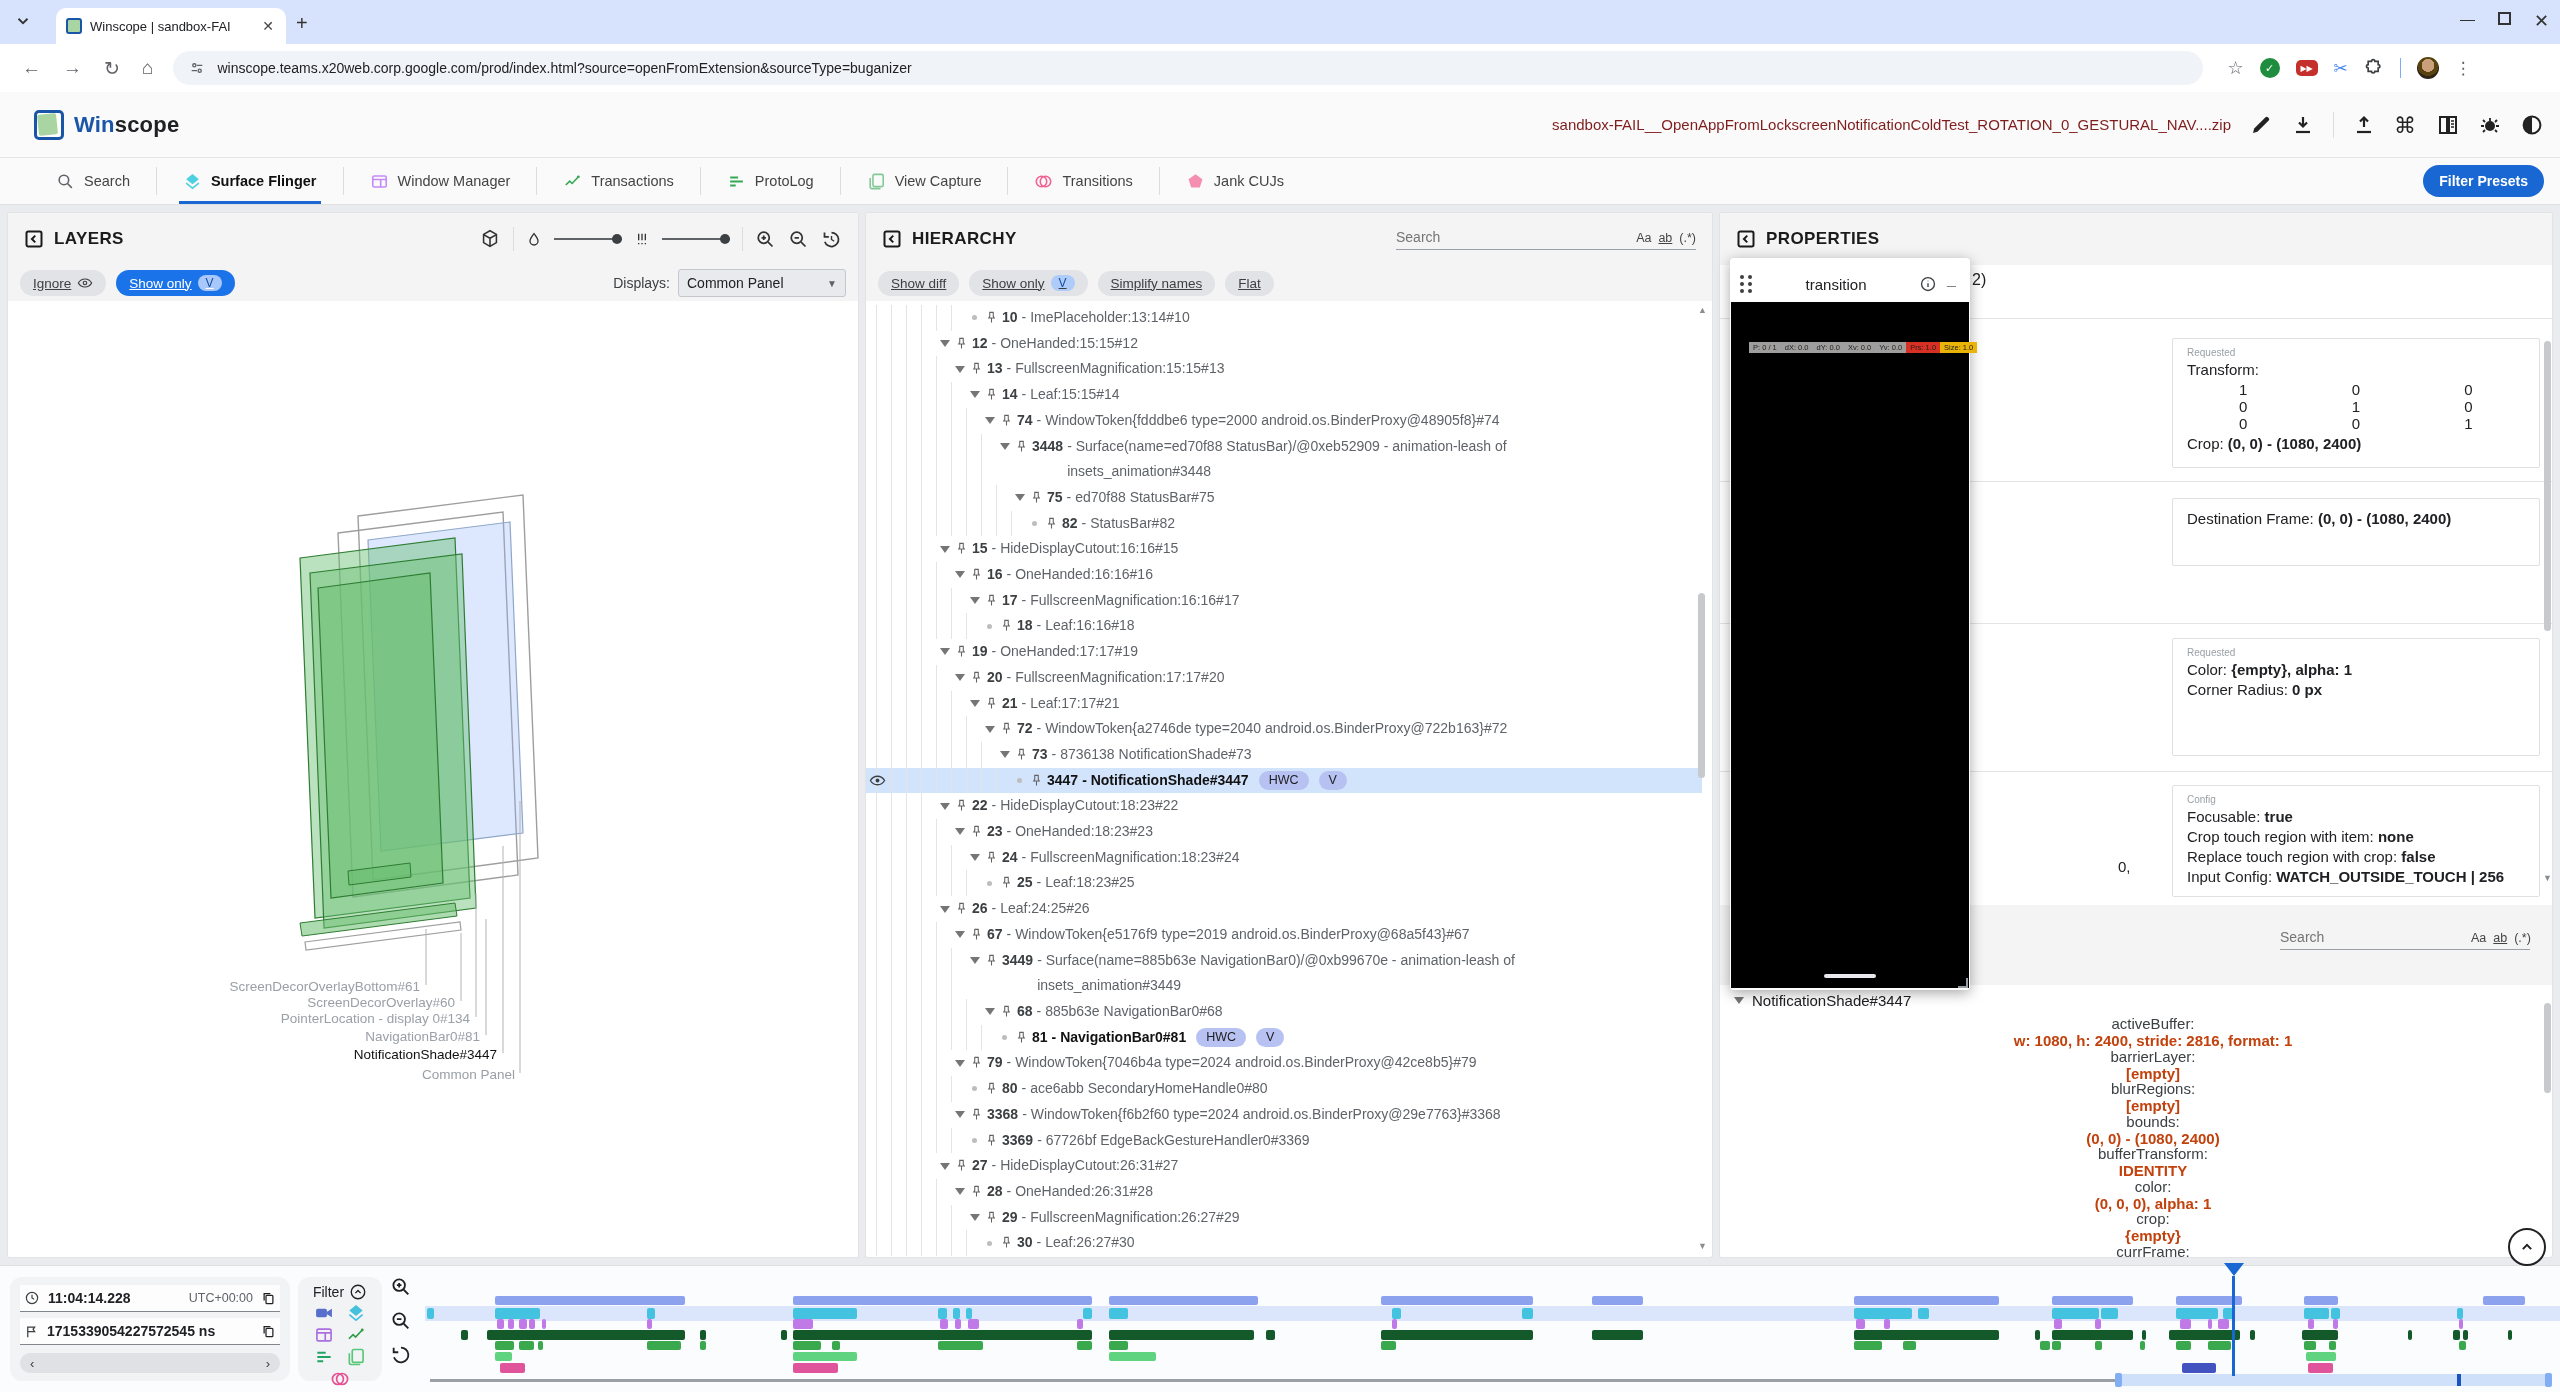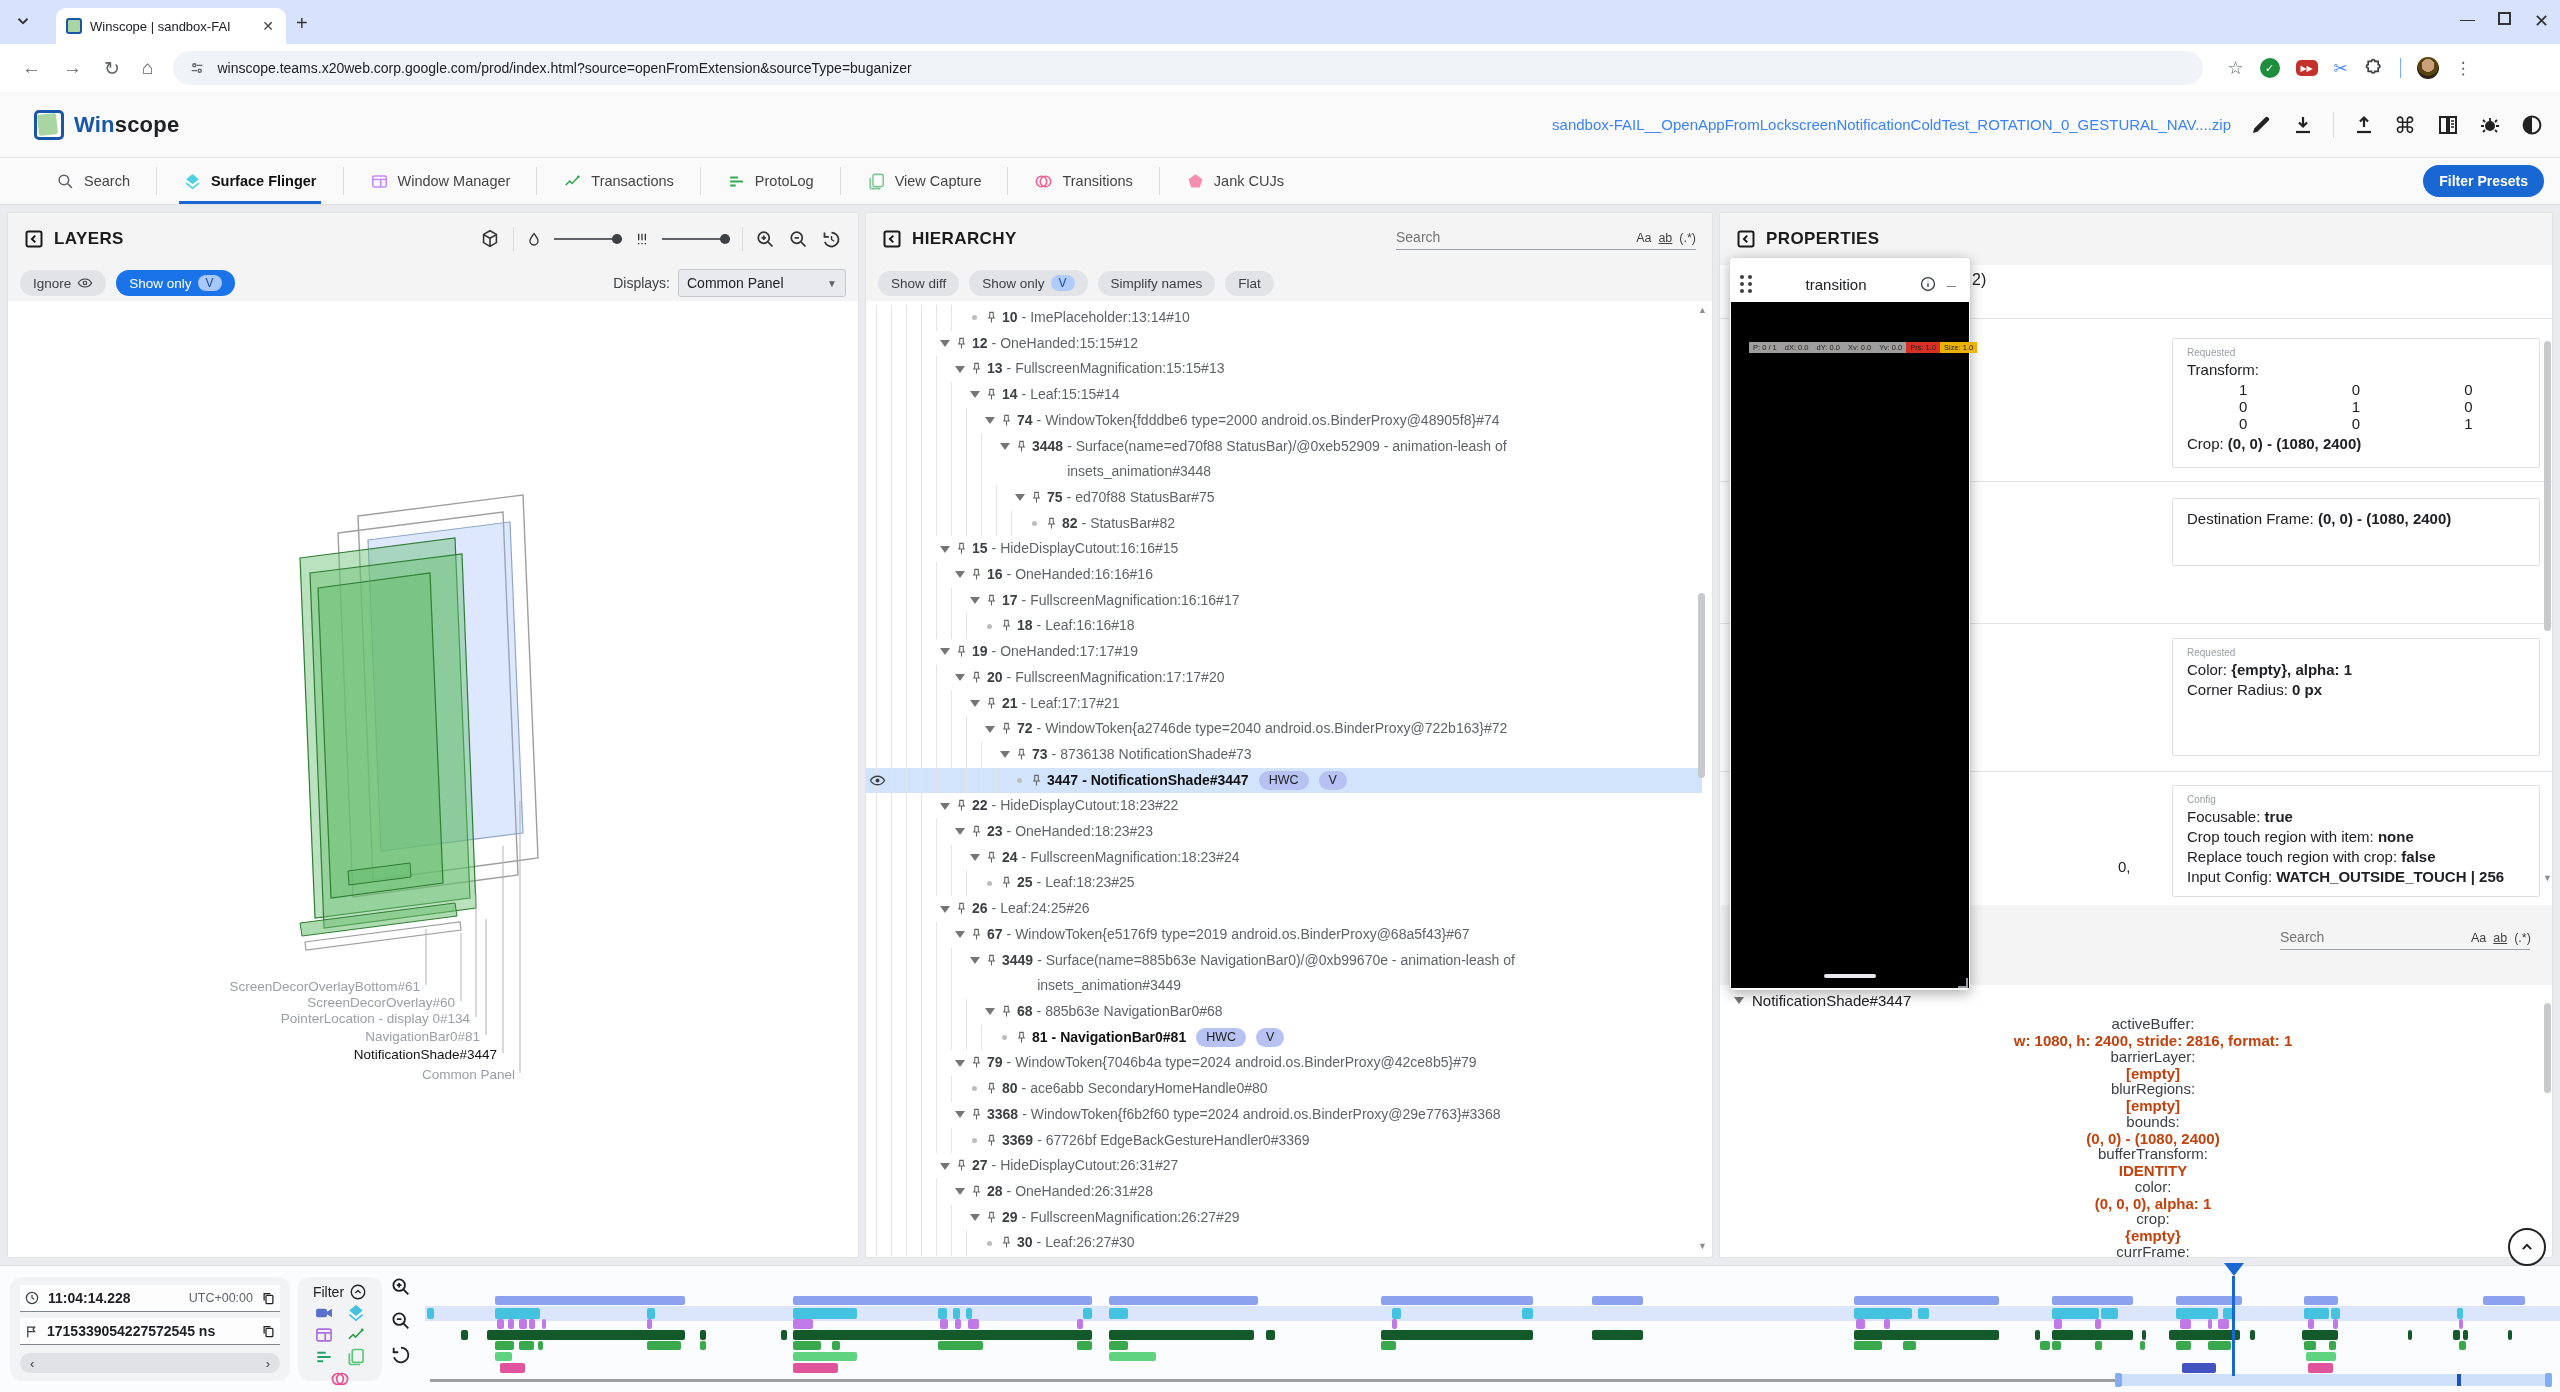--- a/index.html
+++ b/index.html
@@ -27,40 +27,40 @@
   .extgreen { width:20px; height:20px; border-radius:50%; background:#1e8e3e; color:#fff; font-size:11px; display:flex; align-items:center; justify-content:center; }
   .extred { width:22px; height:16px; border-radius:5px; background:#c4302b; color:#fff; font-size:8px; display:flex; align-items:center; justify-content:center; }
   .avatar { width:22px; height:22px; border-radius:50%; background:radial-gradient(circle at 50% 38%, #caa07a 0 36%, #58430f 37% 60%, #2d2319 61%); }
 
   
   .appheader { left:0; top:92px; width:2560px; height:66px; background:#fafafa; border-bottom:1px solid #e4e4e4; display:flex; align-items:center; }
   .logo { width:30px; height:30px; border:3px solid #1a56a8; border-radius:5px; background:#fff; margin-left:34px; position:relative; overflow:hidden; }
   .logo:before { content:""; position:absolute; left:1px; top:1px; width:19px; height:21px; background:#a8d5a2; border-radius:2px; transform:rotate(-6deg); }
   .brand { font-size:22px; font-weight:bold; margin-left:10px; letter-spacing:.2px; }
   .brand .w { color:#1a56a8; }
-  .tracename { font-size:15px; color:#3b82f6; margin-left:auto; }
+  .tracename { font-size:15px; color:#7f1d1d; margin-left:auto; }
   .hico { width:24px; height:24px; color:#222; margin-left:18px; }
   .hdr-divider { width:1px; height:26px; background:#dadce0; margin-left:18px; }
 
   
   .navrow { left:0; top:158px; width:2560px; height:47px; background:#fafafa; border-bottom:1px solid #e0e0e0; display:flex; align-items:center; }
   .ntab { display:flex; align-items:center; gap:9px; padding:0 26px; height:100%; position:relative; font-size:14.5px; color:#444; }
   .ntab.active { color:#111; font-weight:bold; }
   .ntab.active:after { content:""; position:absolute; left:22px; right:22px; bottom:0; height:3px; background:#1967d2; }
   .ntab .ico { width:19px; height:19px; }
   .ndiv { width:1px; height:28px; background:#dadce0; }
   .fpresets { margin-left:auto; margin-right:16px; background:#1967d2; color:#fff; font-size:14px; padding:8px 16px; border-radius:18px; font-weight:bold; }
 
   
   .panel { position:absolute; top:213px; height:1044px; background:#fff; border-radius:2px; box-shadow:0 0 0 1px #e3e3e5; overflow:hidden; }
   .phead { height:52px; background:#f4f4f5; display:flex; align-items:center; padding:0 16px; gap:10px; }
   .ptitle { font-size:17px; font-weight:bold; letter-spacing:.4px; color:#1b1b1b; }
   .collapseico { width:20px; height:20px; color:#1b1b1b; }
   .chiprow { height:36px; background:#f4f4f5; display:flex; align-items:center; padding:0 12px; gap:10px; }
-  .chip { background:#e2e3e6; border-radius:15px; padding:5px 13px; font-size:13.5px; color:#3c4043; display:flex; align-items:center; gap:6px; }
+  .chip { background:#e2e3e6; border-radius:15px; padding:5px 13px; font-size:13.5px; color:#3c4043; display:flex; align-items:center; gap:6px;text-decoration:underline; }
   .chip .badge { background:#aecbfa; border-radius:9px; padding:1px 8px; font-size:12px; color:#174ea6; }
   .chip.bluechip { background:#1a73e8; color:#fff; }
   .chip.bluechip .badge { background:#a8c7fa; color:#174ea6; }
   .searchbox { margin-left:auto; display:flex; align-items:flex-end; gap:10px; border-bottom:1px solid #9aa0a6; padding-bottom:4px; width:300px; }
   .searchbox input { border:none; outline:none; background:transparent; font-size:14px; color:#202124; flex:1; font-family:inherit; }
   .matchicos { font-size:12.5px; color:#444; display:flex; gap:7px; align-items:center; }
   .matchicos .u { text-decoration:underline; }
 
   
   #layersPanel { left:8px; width:850px; }

